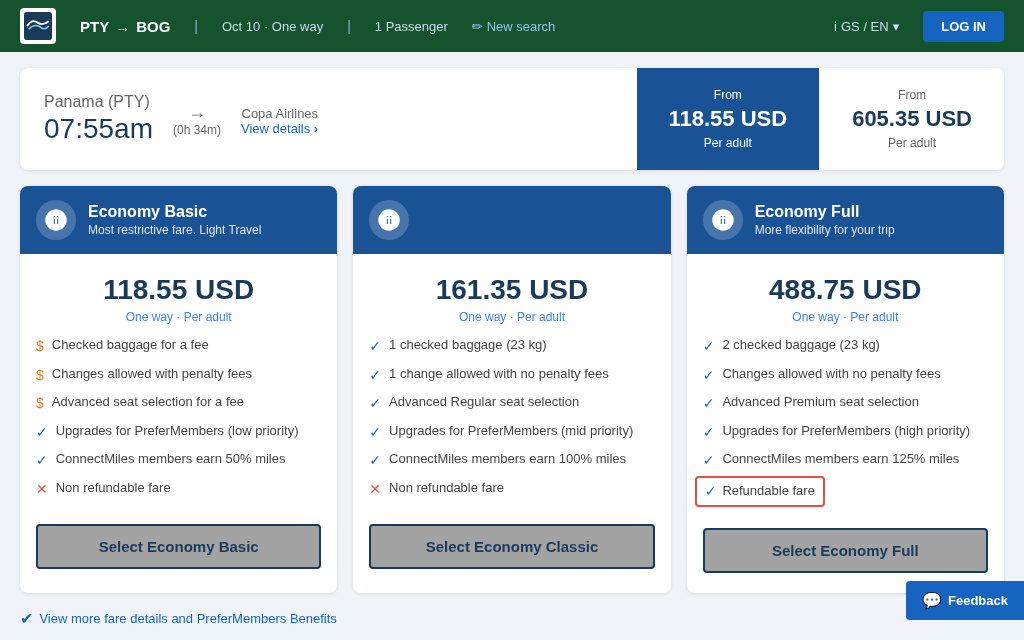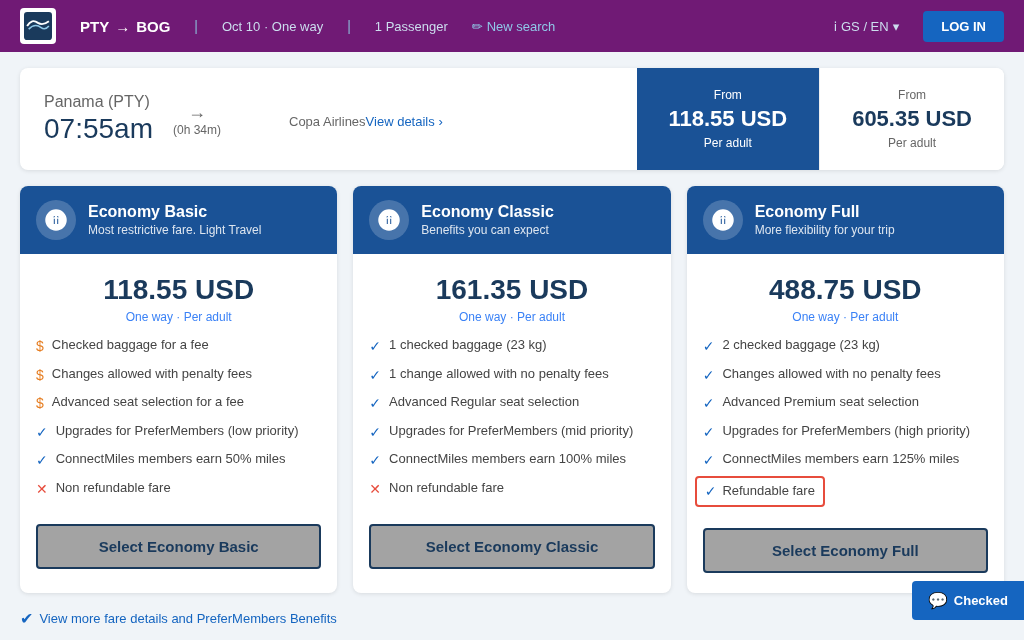--- a/index.html
+++ b/index.html
@@ -1,20 +1,20 @@
 <!DOCTYPE html>
 <html><head>
   <meta charset="utf-8">
   <style>
     * { box-sizing: border-box; margin: 0; padding: 0; }
     body { font-family: Arial, Helvetica, sans-serif; background: #f0f4f8; font-size: 14px; color: #333; }
 
     
     .header {
-      background: #701a75;
+      background: #14532d;
       display: flex;
       align-items: center;
       padding: 15px 20px;
       height: 52px;
       gap: 24px;
     }
     .header-logo {
       width: 36px;
       height: 36px;
       background: white;
@@ -77,21 +77,21 @@
       display: flex;
       align-items: center;
       gap: 20px;
     }
     .flight-city { font-size: 16px; color: #666; margin-bottom: 2px; }
     .flight-time { font-size: 28px; font-weight: 300; color: #1a3a5c; }
     .flight-duration { text-align: center; color: #666; font-size: 12px; }
     .flight-arrow { font-size: 18px; color: #666; margin: 0 4px; }
     .flight-airline { color: #666; font-size: 13px; margin-top: 4px; }
     .flight-details-link { color: #1565c0; font-size: 13px; text-decoration: none; cursor: pointer; }
-    .flight-info-right { display: flex; align-items: flex-end; margin-left: 48px; }
+    .flight-info-right { display: flex; flex-direction: column; align-items: flex-end; }
 
     .price-panel {
       background: #1a5296;
       color: white;
       padding: 20px 32px;
       display: flex;
       flex-direction: column;
       align-items: center;
       justify-content: center;
       min-width: 180px;
@@ -326,24 +326,20 @@
     <div class="fare-card">
       <div class="fare-card-header">
         <div class="fare-icon">
           <svg width="24" height="24" viewBox="0 0 24 24" fill="white">
             <path d="M12 2C6.48 2 2 6.48 2 12s4.48 10 10 10 10-4.48 10-10S17.52 2 12 2zm-1 14H9V8h2v8zm4 0h-2V8h2v8z"></path>
             <circle cx="12" cy="12" r="10" fill="none" stroke="white" stroke-width="1.5"></circle>
             <path d="M8 9 L12 6 L16 9" fill="none" stroke="white" stroke-width="1.5"></path>
             <path d="M9 10 L15 10 L15 17 L9 17 Z" fill="none" stroke="white" stroke-width="1.5"></path>
           </svg>
         </div>
-        <div class="fare-header-text">
-          <div class="fare-name">Economy Classic</div>
-          <div class="fare-desc">Benefits you can expect</div>
-        </div>
       </div>
       <div class="fare-card-body">
         <div class="fare-price-big">161.35 USD</div>
         <div class="fare-price-sub">One way · Per adult</div>
         <ul class="fare-features">
           <li><span class="feat-icon feat-check">✓</span>1 checked baggage (23 kg)</li>
           <li><span class="feat-icon feat-check">✓</span>1 change allowed with no penalty fees</li>
           <li><span class="feat-icon feat-check">✓</span>Advanced Regular seat selection</li>
           <li><span class="feat-icon feat-check">✓</span>Upgrades for PreferMembers (mid priority)</li>
           <li><span class="feat-icon feat-check">✓</span>ConnectMiles members earn 100% miles</li>
@@ -385,14 +381,14 @@
     </div>
   </div>
 
 <div class="footer-links">
   <span class="check-circle">✔</span>
   <a>View more fare details and PreferMembers Benefits</a>
 </div>
 
 <div class="feedback-btn">
   <span class="feedback-icon">💬</span>
-  <span>Checked</span>
+  <span>Feedback</span>
 </div>
 
 </body></html>

